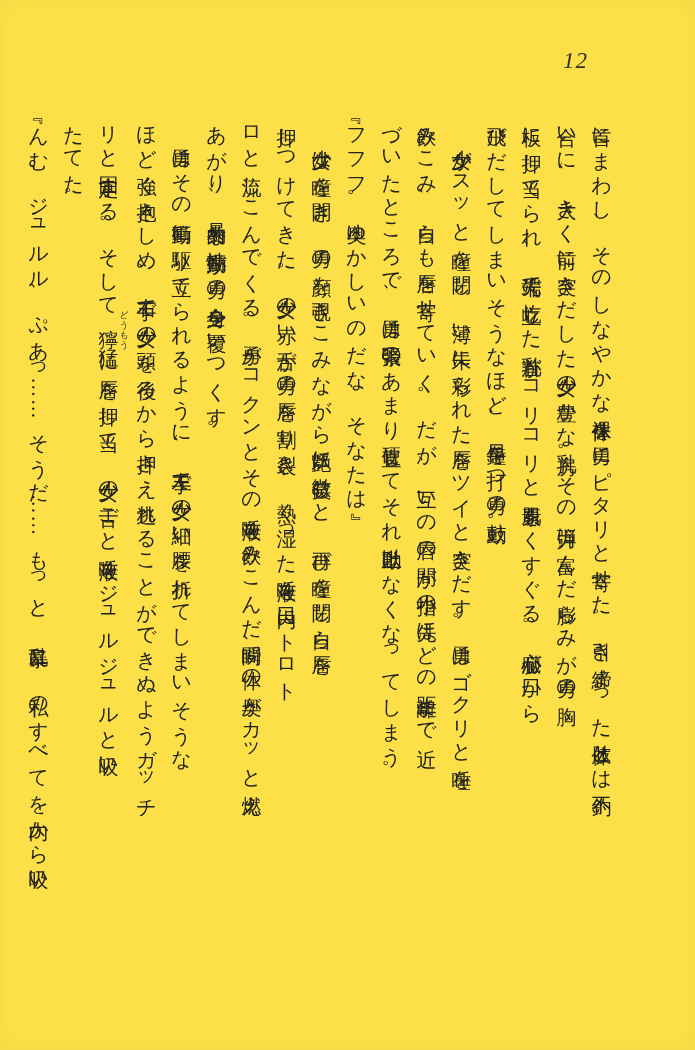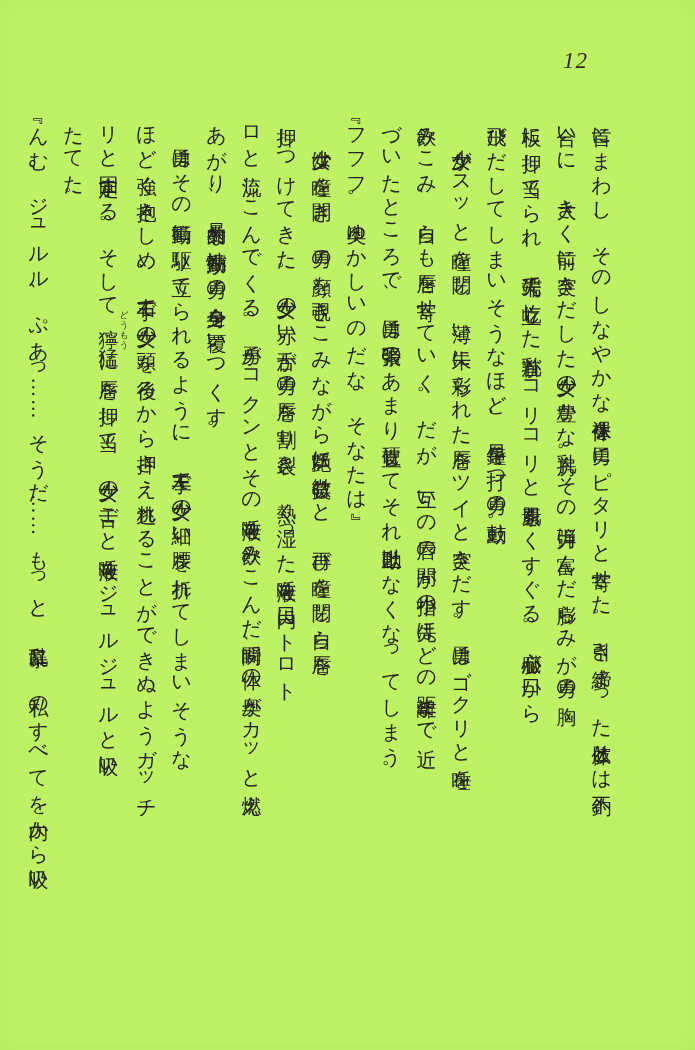--- a/index.html
+++ b/index.html
@@ -3,21 +3,21 @@
 <meta charset="utf-8">
 <style>
   html, body {
     margin: 0;
     padding: 0;
   }
   .page {
     position: relative;
     width: 695px;
     height: 1050px;
-    background: #bef264;
+    background: #fde047;
     box-shadow: inset 0 0 18px rgba(0,0,0,0.04);
     overflow: hidden;
     font-family: "Liberation Serif", "DejaVu Serif", serif;
   }
   .page-number {
     position: absolute;
     top: 48px;
     left: 563px;
     font-size: 23px;
     font-style: italic;

